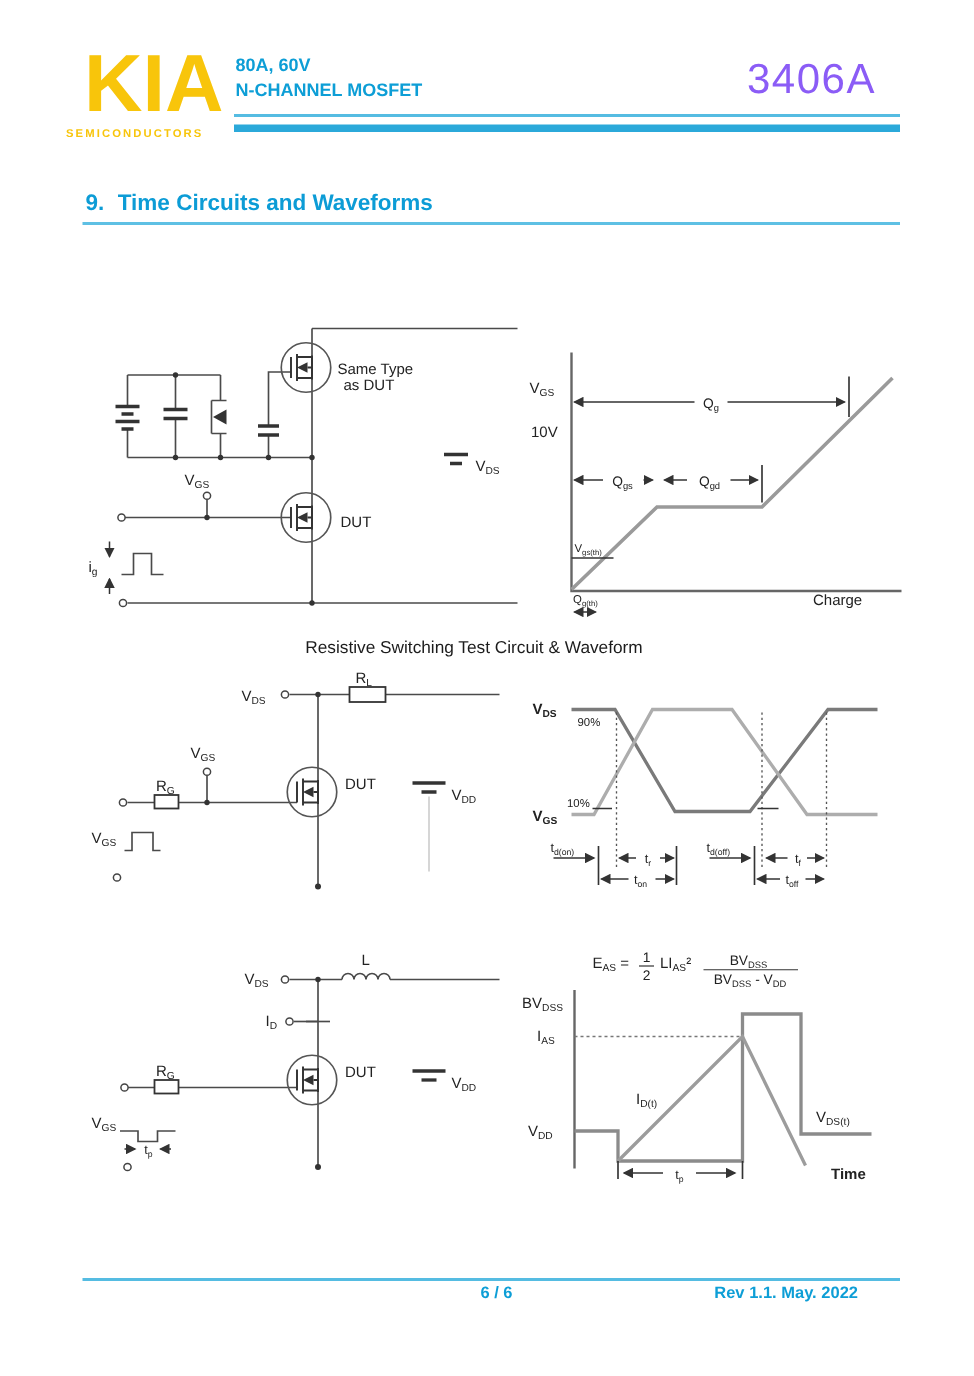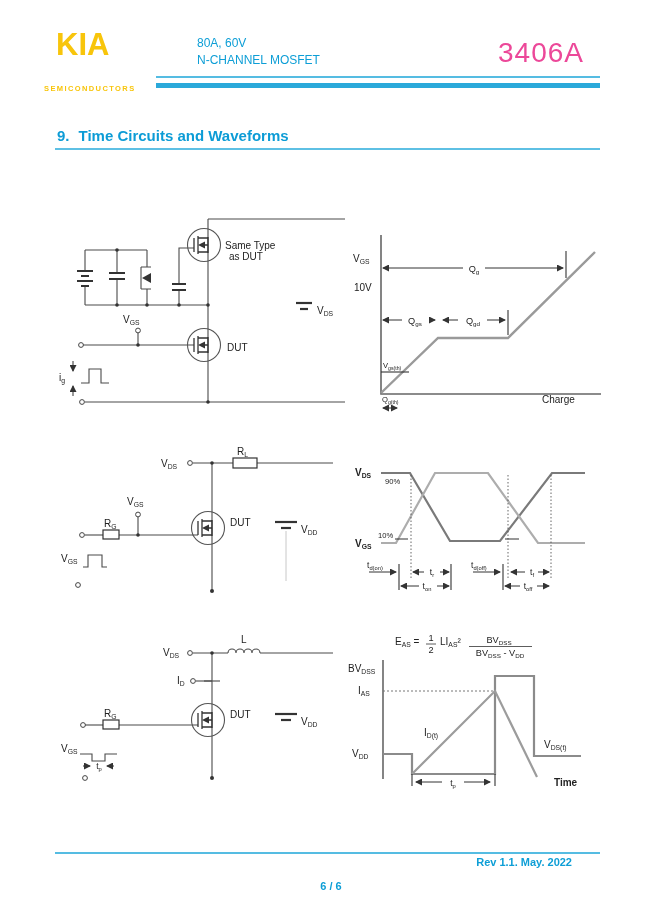--- a/index.html
+++ b/index.html
@@ -1,33 +1,33 @@
 <!DOCTYPE html>
 <html><head>
 <meta charset="utf-8">
 <style>
   html,body{margin:0;padding:0;background:#fff;}
   .page{position:relative;width:649px;height:917px;background:#fff;overflow:hidden;
         font-family:"Liberation Sans","DejaVu Sans",sans-serif;}
   
-  .logo{position:absolute;left:56px;top:29px;font-size:31px;font-weight:800;color:#F8C50B;line-height:1;letter-spacing:0;}
+  .logo{position:absolute;left:56px;top:29px;font-size:54px;font-weight:800;color:#F8C50B;line-height:1;letter-spacing:0;}
   .logo-sub{position:absolute;left:44px;top:84px;font-size:7.5px;font-weight:700;color:#F8C50B;letter-spacing:1.4px;}
-  .spec{position:absolute;left:157px;top:35px;font-size:12px;font-weight:400;color:#0D9ED6;line-height:17px;margin-left:40px;}
-  .pn{position:absolute;left:498px;top:37px;font-size:28px;font-weight:400;color:#ec4899;letter-spacing:1px;}
+  .spec{position:absolute;left:157px;top:35px;font-size:12px;font-weight:700;color:#0D9ED6;line-height:17px;}
+  .pn{position:absolute;left:498px;top:37px;font-size:28px;font-weight:400;color:#8b5cf6;letter-spacing:1px;}
   .rule-thin{position:absolute;left:156px;top:76px;width:444px;height:2px;background:#55BCE2;}
   .rule-thick{position:absolute;left:156px;top:83px;width:444px;height:5px;background:#2BA9DA;}
   
   .section{position:absolute;left:57px;top:127px;font-size:15px;font-weight:700;color:#0C9CD6;display:flex;gap:9px;}
   .section-rule{position:absolute;left:55px;top:148px;width:545px;height:1.5px;background:#5EC0E4;}
   
   .fig-title{position:absolute;font-size:11.5px;color:#1c1c1c;text-align:center;}
   .figsvg{position:absolute;}
   
   .footer-rule{position:absolute;left:55px;top:852px;width:545px;height:2px;background:#55BCE2;}
-  .page-num{position:absolute;left:300px;top:856px;width:62px;text-align:center;font-size:11px;font-weight:700;color:#0D9ED6;margin-top:24px;}
+  .page-num{position:absolute;left:300px;top:856px;width:62px;text-align:center;font-size:11px;font-weight:700;color:#0D9ED6;}
   .rev{position:absolute;left:440px;top:856px;width:132px;text-align:right;font-size:11px;font-weight:700;color:#0D9ED6;}
   
   .w{fill:none;stroke:#4a4a4a;stroke-width:1.1;}
   .pl{fill:none;stroke:#333;stroke-width:2.2;}
   .box{fill:none;stroke:#333;stroke-width:1.2;}
   .dot{fill:#333;}
   .term{fill:#fff;stroke:#444;stroke-width:1;}
   .tri{fill:#333;}
   .t{fill:#222;font-size:10px;font-family:"Liberation Sans","DejaVu Sans",sans-serif;}
   .t9{fill:#222;font-size:9.2px;font-family:"Liberation Sans","DejaVu Sans",sans-serif;}
@@ -180,20 +180,21 @@
     <text class="t9 tc" x="128" y="102"><tspan>Q</tspan><tspan class="sub" dy="2">gd</tspan></text>
     <text class="ts" x="38" y="146"><tspan>V</tspan><tspan class="sub" dy="2">gs(th)</tspan></text>
     <path class="tick" d="M36,150 H64"></path>
     <text class="ts" x="37" y="180"><tspan>Q</tspan><tspan class="sub" dy="2">g(th)</tspan></text>
     <path class="arr" d="M38,186 H52" marker-start="url(#m2)" marker-end="url(#m2)"></path>
     <text class="t" x="8" y="40"><tspan>V</tspan><tspan class="sub" dy="2">GS</tspan></text>
     <text class="t" x="9" y="69"><tspan>10V</tspan></text>
     <text class="t" x="197" y="181"><tspan>Charge</tspan></text>
   </svg>
 
+  <div class="fig-title" style="left:55px;top:426px;width:522px;">Resistive Switching Test Circuit &amp; Waveform</div>
 
   <svg class="figsvg" style="left:55px;top:443px;" width="290" height="160" viewBox="0 0 290 160">
     <g class="w">
       <path d="M138,20 H178"></path>
       <path d="M202,20 H278"></path>
       <path d="M157,20 V148"></path>
       <path d="M30,92 H48"></path>
       <path d="M64,92 H143"></path>
       <path d="M83,74 V92"></path>
       <path d="M28,124 H33 V112 H47 V124 H52"></path>

